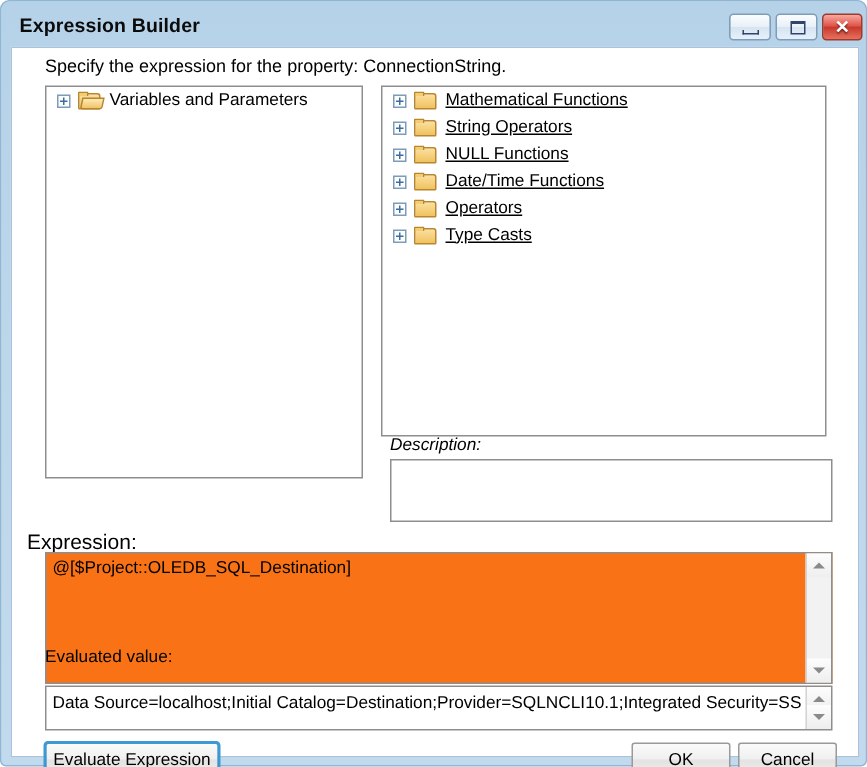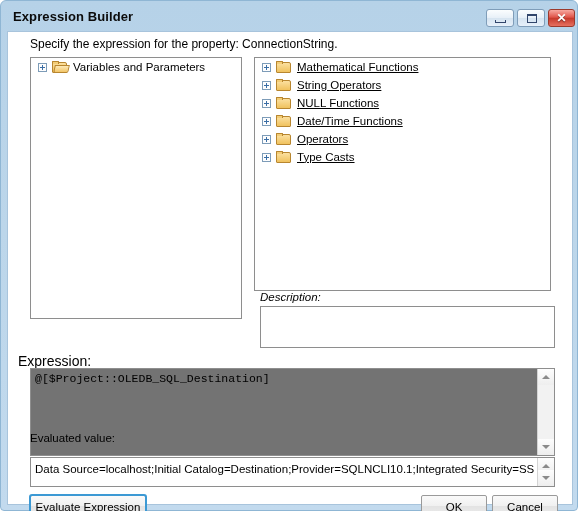--- a/index.html
+++ b/index.html
@@ -203,23 +203,22 @@
   #expr-label {
     position: absolute;
     left: 10px; top: 321px;
     font-size: 14px;
     color: #000;
   }
   #expr-box {
     position: absolute;
     left: 22px; top: 336px;
     width: 525px; height: 88px;
-    background: #737373;
+    background: #f97316;
     border: 1px solid #8e8e8e;
-    font-family: Liberation Mono, monospace;
   }
   #expr-text {
     position: absolute;
     left: 4px; top: 3px;
     right: 20px;
     font-size: 11.5px;
     color: #000;
     white-space: pre-wrap;
     word-break: break-all;
     line-height: 14px;

